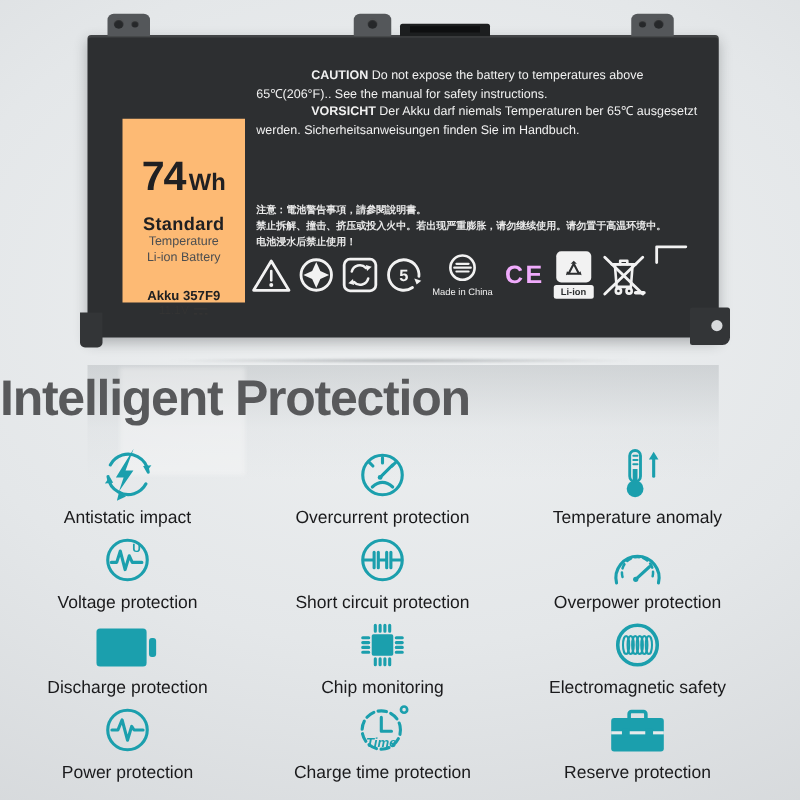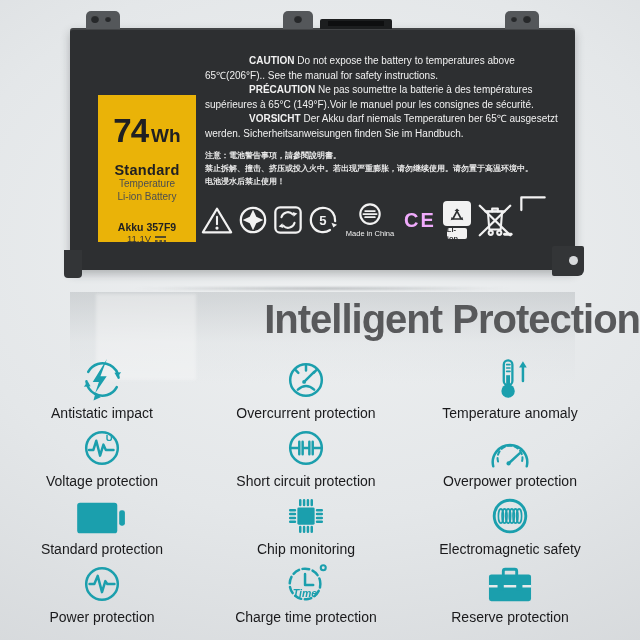--- a/index.html
+++ b/index.html
@@ -15,56 +15,56 @@
   .connector-inner{position:absolute;top:2px;left:8px;width:56px;height:5px;background:#0e0f10;}
   .tooth{position:absolute;top:240px;width:18px;height:22px;background:#34363
 
 8;
          clip-path:polygon(12% 0,88% 0,100% 32%,64% 100%,36% 100%,0 32%);}
   .foot{position:absolute;background:#333537;}
   .foot-left{left:-6px;top:222px;width:18px;height:28px;border-radius:0 0 4px 4px;}
   .foot-right{left:482px;top:218px;width:32px;height:30px;border-radius:2px 2px 6px 2px;}
   .foot-hole{position:absolute;right:6px;top:10px;width:9px;height:9px;border-radius:50%;background:#d8dadc;}
   
-  .spec{position:absolute;left:28px;top:67px;width:98px;height:147px;background:#eab308;color:#202022;
-        display:flex;flex-direction:column;align-items:center;text-align:center;padding-top:17px;box-sizing:border-box;}
+  .spec{position:absolute;left:28px;top:67px;width:98px;height:147px;background:#fdba74;color:#202022;
+        display:flex;flex-direction:column;align-items:center;text-align:center;padding-top:27px;box-sizing:border-box;}
   .wh{display:flex;align-items:baseline;gap:3px;font-weight:bold;}
   .wh-val{font-size:33px;letter-spacing:-1px;}
   .wh-unit{font-size:19px;}
   .grade{margin-top:12px;font-size:14.5px;font-weight:bold;letter-spacing:.3px;}
   .subline{font-size:10px;color:#4c4e50;line-height:1.25;}
   .model{margin-top:18px;font-size:10.5px;font-weight:bold;}
   .volt{font-size:9.5px;color:#333;display:flex;align-items:center;gap:3px;justify-content:center;}
   
   .warn{position:absolute;left:135px;top:26px;width:370px;color:#f1f1f1;font-size:10px;line-height:1.45;}
   .warn p{margin:0;}
   .warn b{font-weight:bold;padding-left:44px;}
-  .cn{position:absolute;left:135px;top:122px;width:368px;color:#e9e9e9;font-size:8px;font-weight:bold;line-height:1.6;}
+  .cn{position:absolute;left:135px;top:134px;width:368px;color:#e9e9e9;font-size:8px;font-weight:bold;line-height:1.6;}
   .cn div{white-space:nowrap;}
   
   .certs{position:absolute;left:131px;top:165px;width:380px;height:54px;display:flex;align-items:center;gap:5px;}
   .certs svg{stroke:#f2f2f2;fill:none;stroke-width:2.2;stroke-linecap:round;stroke-linejoin:round;}
   .certs .cfill{fill:#f2f2f2;stroke:none;}
   .mic{display:flex;flex-direction:column;align-items:center;width:54px;justify-content:space-between;}
   .mic-text{font-size:7.5px;color:#f2f2f2;white-space:nowrap;margin-top:1px;}
   .ce{font-size:20px;font-weight:bold;color:#f0abfc;letter-spacing:2px;padding:0 2px;}
   .liion{display:flex;flex-direction:column;align-items:center;gap:2px;}
   .liion-box{width:28px;height:25px;background:#f2f2f2;border-radius:4px;display:flex;align-items:center;justify-content:center;}
   .liion-box svg{stroke:#2d2f31;stroke-width:2;fill:none;}
-  .liion-tag{width:20px;height:11px;background:#f2f2f2;border-radius:2px;font-size:7.5px;font-weight:bold;color:#2d2f31;
+  .liion-tag{width:32px;height:11px;background:#f2f2f2;border-radius:2px;font-size:7.5px;font-weight:bold;color:#2d2f31;
              display:flex;align-items:center;justify-content:center;}
   .bracket{align-self:flex-start;margin-top:2px;}
   
   .bat-shadow{position:absolute;left:70px;top:286px;width:505px;height:5px;border-radius:50%;
               background:radial-gradient(50% 50% at 50% 50%, rgba(110,116,120,.55), rgba(110,116,120,0) 75%);filter:blur(1px);}
   .bat-reflect{position:absolute;left:70px;top:292px;width:505px;height:112px;
                background:linear-gradient(180deg, rgba(150,156,160,.30), rgba(196,201,205,.12) 45%, rgba(220,224,226,0) 82%);}
   .label-reflect{position:absolute;left:96px;top:294px;width:100px;height:86px;background:rgba(250,250,251,.40);filter:blur(1.5px);}
   
-  .title{position:absolute;left:0;top:297px;width:640px;text-align:right;font-size:40px;font-weight:bold;
+  .title{position:absolute;left:0;top:297px;width:640px;text-align:left;font-size:40px;font-weight:bold;
          color:#58595b;letter-spacing:-1px;}
   
   .grid{position:absolute;left:0;top:352px;width:612px;display:grid;grid-template-columns:repeat(3,1fr);grid-auto-rows:68px;}
   .cell{display:flex;flex-direction:column;align-items:center;justify-content:flex-end;}
   .fico{display:flex;align-items:flex-end;justify-content:center;margin-bottom:3px;}
   .fico svg{stroke:#1b9fad;fill:none;stroke-width:2.6;stroke-linecap:round;stroke-linejoin:round;}
   .fico .fill{fill:#1b9fad;stroke:none;}
   .fico .thin{stroke-width:1.7;}
   .flabel{font-size:14px;color:#1a1a1c;line-height:1;}
   .svgtext{font-weight:bold;fill:#1b9fad;stroke:none;}
@@ -111,21 +111,20 @@
         <span>11.1V</span>
         <svg width="13" height="8" viewBox="0 0 13 8">
           <path d="M1 2 H12" stroke="#333" stroke-width="1.6" fill="none"></path>
           <path d="M1 6 H12" stroke="#333" stroke-width="1.6" stroke-dasharray="2.6 1.8" fill="none"></path>
         </svg>
       </div>
     </div>
 
     <div class="warn">
       <p><b>CAUTION</b> <span>Do not expose the battery to temperatures above 65℃(206°F).. See the manual for safety instructions.</span></p>
-      <p><b>PRÉCAUTION</b> <span>Ne pas soumettre la batterie à des températures supérieures à 65°C (149°F).Voir le manuel pour les consignes de sécurité.</span></p>
       <p><b>VORSICHT</b> <span>Der Akku darf niemals Temperaturen ber 65℃ ausgesetzt werden. Sicherheitsanweisungen finden Sie im Handbuch.</span></p>
     </div>
     <div class="cn">
       <div>注意：電池警告事項，請參閱說明書。</div>
       <div>禁止拆解、撞击、挤压或投入火中。若出现严重膨胀，请勿继续使用。请勿置于高温环境中。</div>
       <div>电池浸水后禁止使用！</div>
     </div>
 
     <div class="certs">
       <svg width="32" height="31" viewBox="0 0 34 32">
@@ -264,21 +263,21 @@
       <div class="flabel">Overpower protection</div>
     </div>
 
     <div class="cell">
       <div class="fico">
         <svg width="54" height="42" viewBox="0 0 56 44">
           <rect class="fill" x="2" y="6" width="42" height="32" rx="3"></rect>
           <rect class="fill" x="46" y="14" width="6" height="16" rx="2.5"></rect>
         </svg>
       </div>
-      <div class="flabel">Standard protection</div>
+      <div class="flabel">Discharge protection</div>
     </div>
 
     <div class="cell">
       <div class="fico">
         <svg width="46" height="46" viewBox="0 0 48 48">
           <rect class="fill" x="15" y="15" width="18" height="18" rx="1.5"></rect>
           <path d="M18 12.5 V7.5 M22 12.5 V7.5 M26 12.5 V7.5 M30 12.5 V7.5" stroke-width="2.6"></path>
           <path d="M18 35.5 V40.5 M22 35.5 V40.5 M26 35.5 V40.5 M30 35.5 V40.5" stroke-width="2.6"></path>
           <path d="M12.5 18 H7.5 M12.5 22 H7.5 M12.5 26 H7.5 M12.5 30 H7.5" stroke-width="2.6"></path>
           <path d="M35.5 18 H40.5 M35.5 22 H40.5 M35.5 26 H40.5 M35.5 30 H40.5" stroke-width="2.6"></path>

